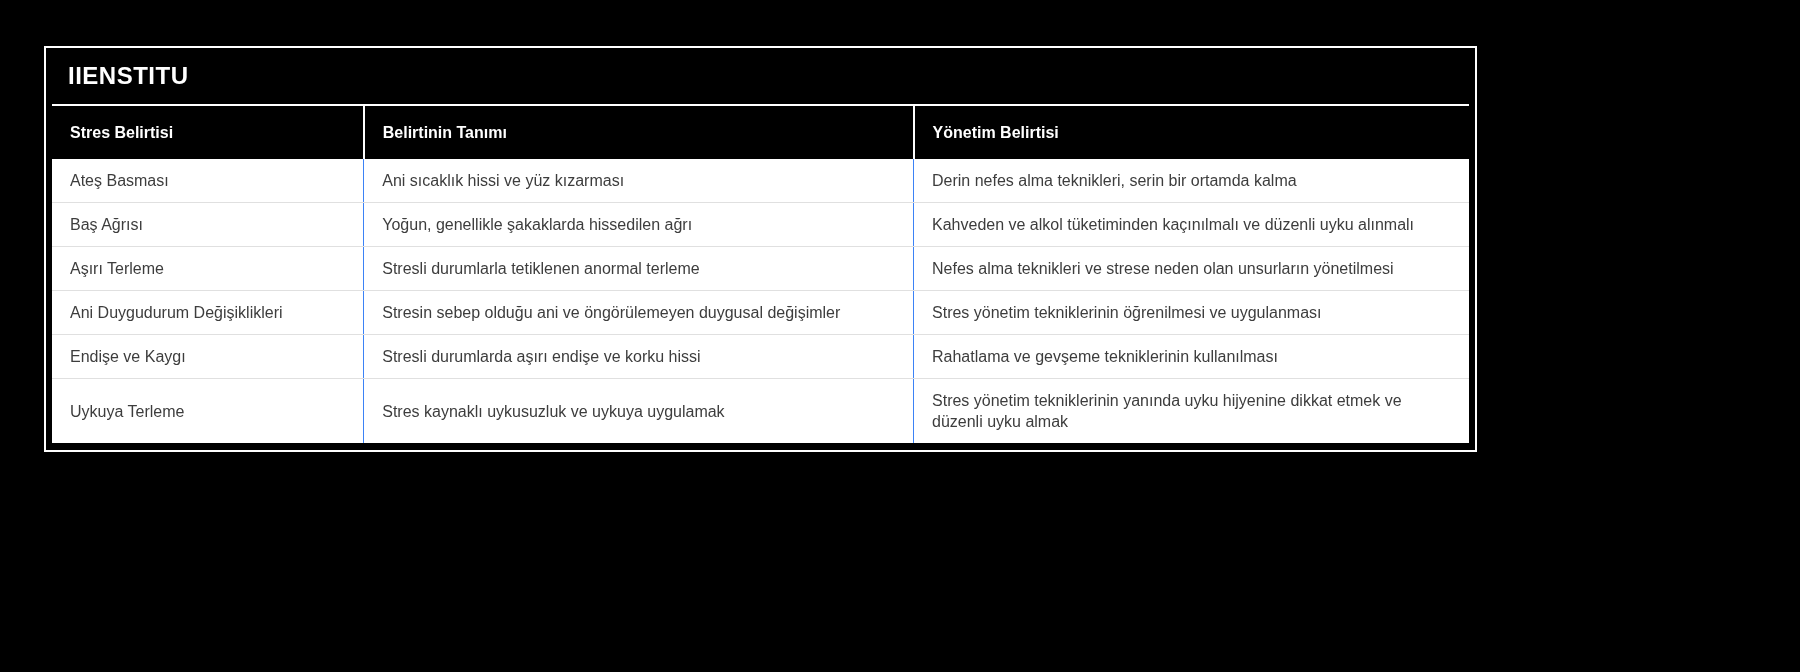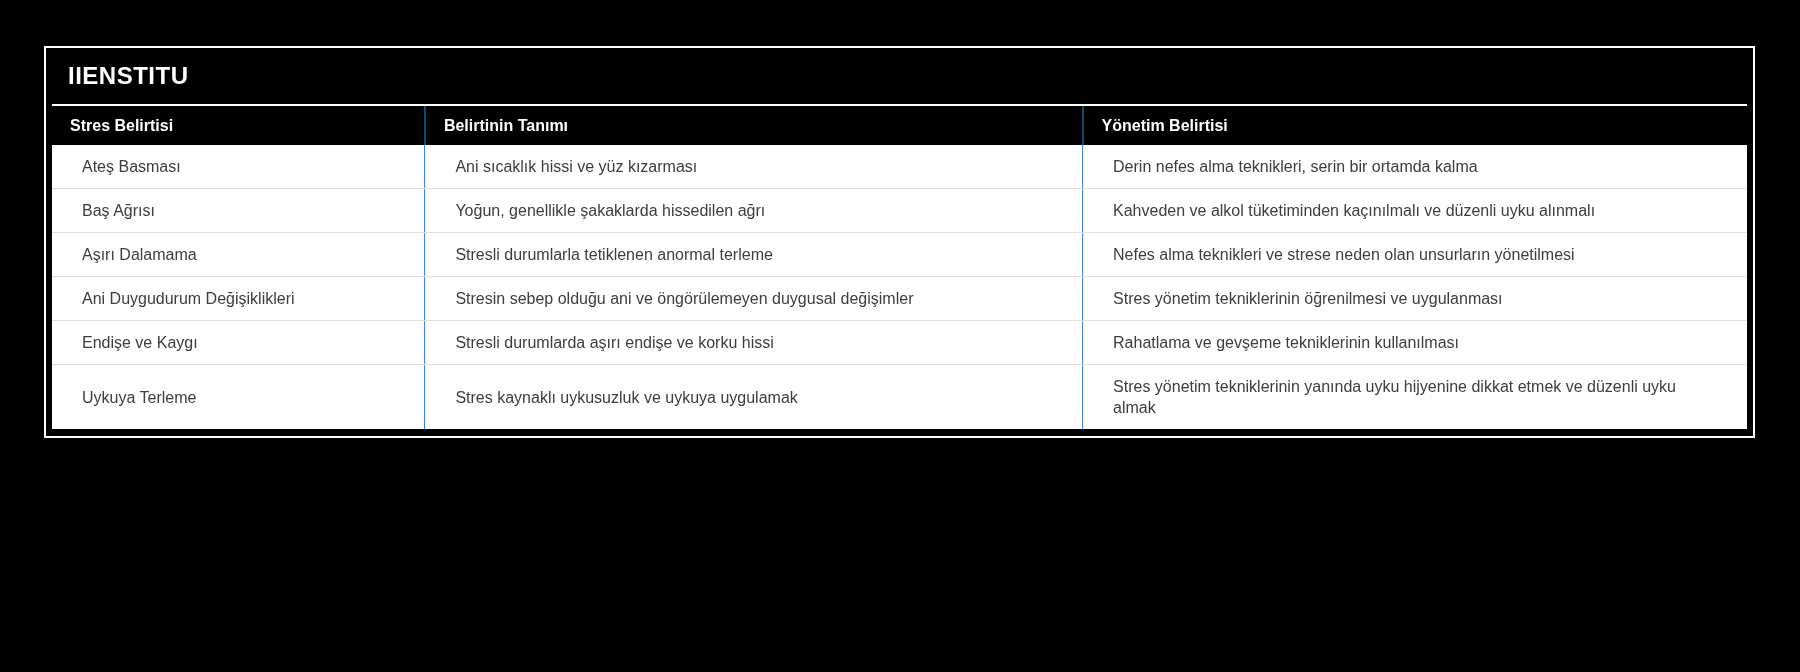--- a/index.html
+++ b/index.html
@@ -8,21 +8,21 @@
     background: #000000;
     width: 1800px;
     height: 672px;
     overflow: hidden;
     font-family: "Liberation Sans", "DejaVu Sans", sans-serif;
   }
   .panel {
     position: absolute;
     left: 44px;
     top: 46px;
-    width: 1711px;
+    width: 1433px;
     box-sizing: border-box;
     border: 2px solid #ffffff;
     background: #000000;
   }
   .panel-title {
     color: #ffffff;
     font-size: 24px;
     font-weight: bold;
     line-height: 28px;
     padding: 14px 22px;
@@ -35,32 +35,32 @@
     width: 100%;
     border-collapse: collapse;
     table-layout: fixed;
   }
   table.data-table th {
     background: #000000;
     color: #ffffff;
     font-size: 16px;
     font-weight: bold;
     text-align: left;
-    padding: 9px 18px;
+    padding: 16px 18px;
     line-height: 21px;
     border-top: 2px solid #ffffff;
   }
   table.data-table th + th {
-    border-left: 2px solid #0c4a6e;
+    border-left: 2px solid #ffffff;
   }
   table.data-table td {
     background: #ffffff;
     color: #3d3d3d;
     font-size: 16px;
-    padding: 11px 30px;
+    padding: 11px 18px;
     line-height: 21px;
     vertical-align: middle;
     border-bottom: 1px solid #e0e0e0;
   }
   table.data-table td + td {
     border-left: 1px solid #3b82f6;
   }
   table.data-table tr:last-child td {
     border-bottom: none;
   }
@@ -93,21 +93,21 @@
             <td>Ateş Basması</td>
             <td>Ani sıcaklık hissi ve yüz kızarması</td>
             <td>Derin nefes alma teknikleri, serin bir ortamda kalma</td>
           </tr>
           <tr>
             <td>Baş Ağrısı</td>
             <td>Yoğun, genellikle şakaklarda hissedilen ağrı</td>
             <td>Kahveden ve alkol tüketiminden kaçınılmalı ve düzenli uyku alınmalı</td>
           </tr>
           <tr>
-            <td>Aşırı Dalamama</td>
+            <td>Aşırı Terleme</td>
             <td>Stresli durumlarla tetiklenen anormal terleme</td>
             <td>Nefes alma teknikleri ve strese neden olan unsurların yönetilmesi</td>
           </tr>
           <tr>
             <td>Ani Duygudurum Değişiklikleri</td>
             <td>Stresin sebep olduğu ani ve öngörülemeyen duygusal değişimler</td>
             <td>Stres yönetim tekniklerinin öğrenilmesi ve uygulanması</td>
           </tr>
           <tr>
             <td>Endişe ve Kaygı</td>

